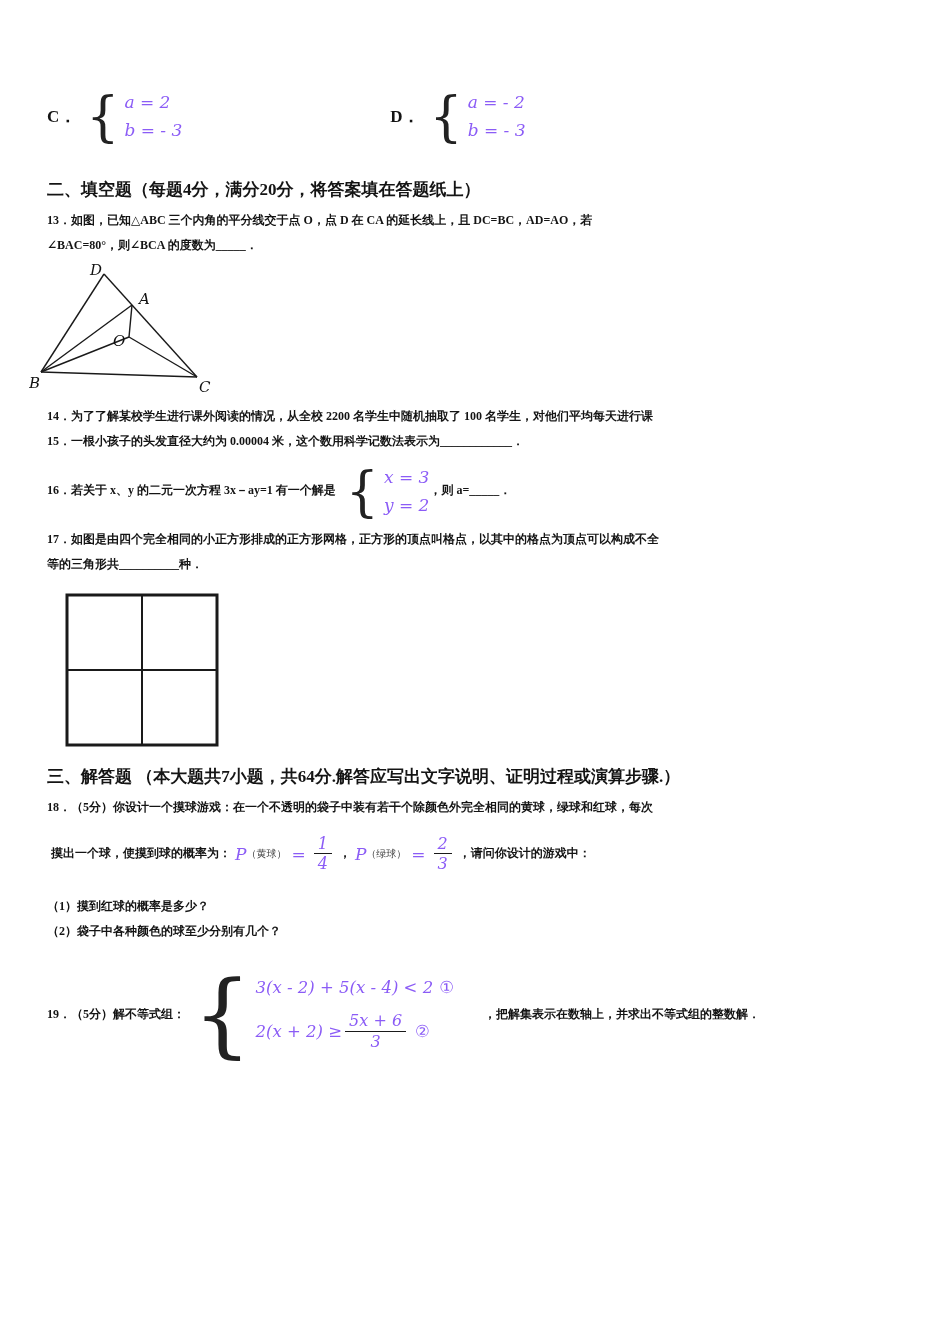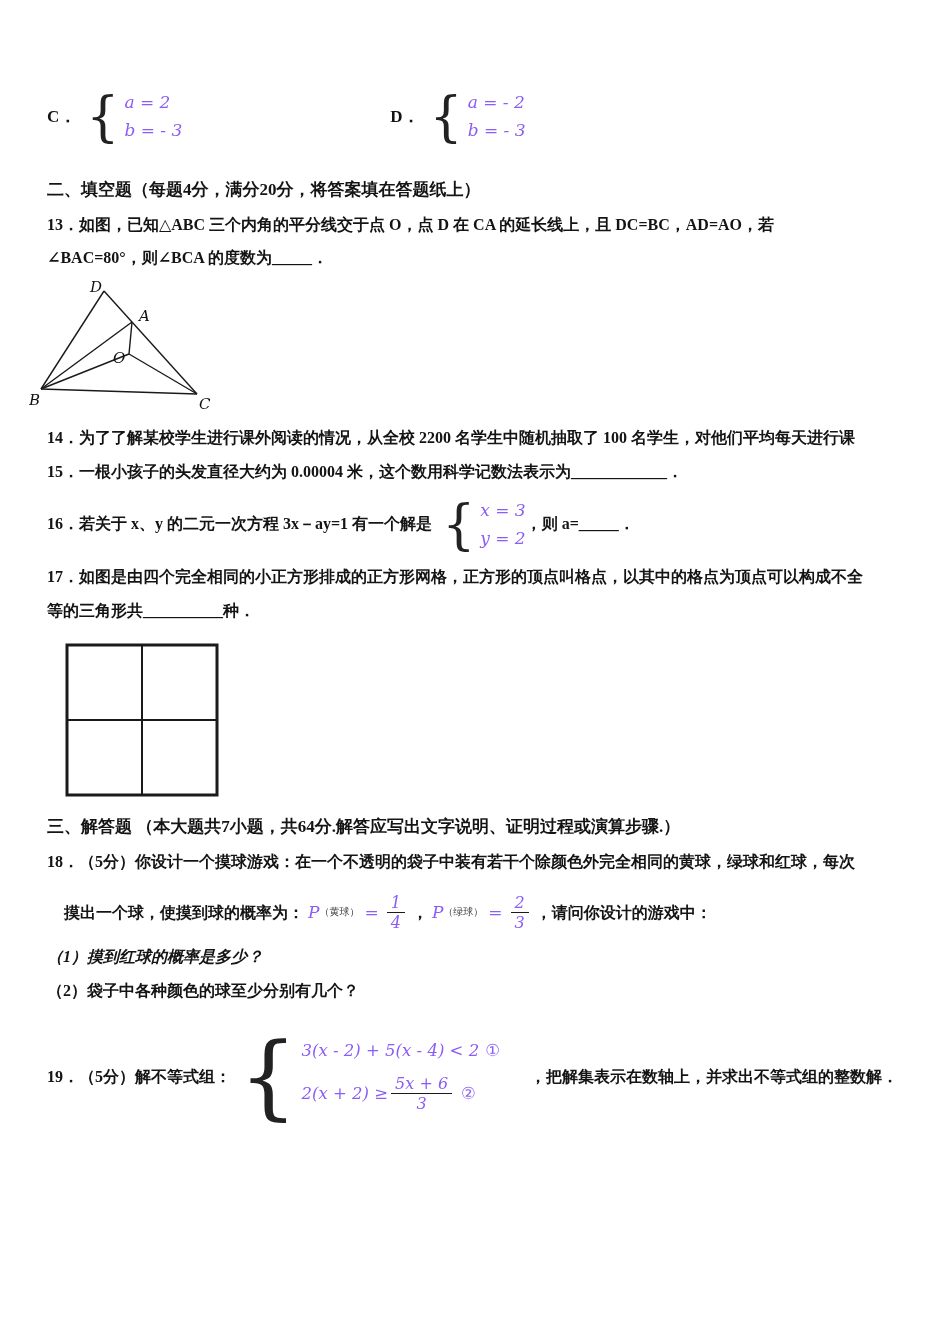--- a/index.html
+++ b/index.html
@@ -1,20 +1,20 @@
 <!DOCTYPE html>
 <html><head>
 <meta charset="utf-8">
 <style>
   *{margin:0;padding:0;box-sizing:border-box;}
   html,body{width:950px;height:1344px;}
   body{background:#ffffff;color:#141414;font-family:"Liberation Serif","DejaVu Serif",serif;font-size:17px;overflow:hidden;}
   .page{padding:88px 40px 0 47px;}
 
-  .qtext{font-weight:700;line-height:2.1;font-size:16px;color:#141414;}
+  .qtext{font-weight:700;line-height:2.1;font-size:12px;color:#141414;}
   .math{font-family:"DejaVu Serif",serif;font-style:italic;font-weight:400;color:#8b5cf6;}
 
   
   .options-row{display:flex;align-items:center;margin-bottom:28px;}
   .option{display:flex;align-items:center;}
   .option-d{margin-left:208px;}
   .opt-label{font-weight:700;}
   .brace{font-family:"DejaVu Serif",serif;font-weight:400;color:#222;display:inline-block;line-height:1;}
   .brace-md{font-size:52px;margin-left:10px;transform:scaleY(1.05);}
   .brace-lg{font-size:92px;margin-left:8px;transform:scaleY(1.0);}
@@ -113,21 +113,21 @@
   <svg class="fig17" width="154" height="154" viewBox="0 0 154 154">
     <rect x="2" y="2" width="150" height="150" fill="none" stroke="#1a1a1a" stroke-width="3"></rect>
     <line x1="77" y1="2" x2="77" y2="152" stroke="#1a1a1a" stroke-width="2"></line>
     <line x1="2" y1="77" x2="152" y2="77" stroke="#1a1a1a" stroke-width="2"></line>
   </svg>
 
   <div class="sec-title">三、解答题 （本大题共7小题，共64分.解答应写出文字说明、证明过程或演算步骤.）</div>
 
   <div class="qtext">18．（5分）你设计一个摸球游戏：在一个不透明的袋子中装有若干个除颜色外完全相同的黄球，绿球和红球，每次</div>
 
-  <div class="inline-row" style="margin:14px 0 6px 17px;">
+  <div class="inline-row" style="margin:14px 0 6px 4px;">
     <span class="txt qtext">摸出一个球，使摸到球的概率为：</span>
     <span class="p-expr">
       <span class="math">P</span>
         <span class="p-sub">（黄球）</span>
       <span class="math eqsign">=</span>
       <span class="frac math">
         <span class="num">1</span>
         <span class="den">4</span>
       </span>
     </span>
@@ -137,21 +137,21 @@
         <span class="p-sub">（绿球）</span>
       <span class="math eqsign">=</span>
       <span class="frac math">
         <span class="num">2</span>
         <span class="den">3</span>
       </span>
     </span>
     <span class="txt qtext">，请问你设计的游戏中：</span>
   </div>
 
-  <div class="qtext" style="margin-top:8px;font-style:italic;">（1）摸到红球的概率是多少？</div>
+  <div class="qtext" style="margin-top:21px;">（1）摸到红球的概率是多少？</div>
   <div class="qtext">（2）袋子中各种颜色的球至少分别有几个？</div>
 
   <div class="q19-row">
     <span class="txt qtext">19．（5分）解不等式组：</span>
     <span class="brace brace-lg">{</span>
     <span class="sys19">
       <span class="row math">
         <span>3(x - 2) + 5(x - 4) &lt; 2</span>
         <span class="tag">①</span>
       </span>

